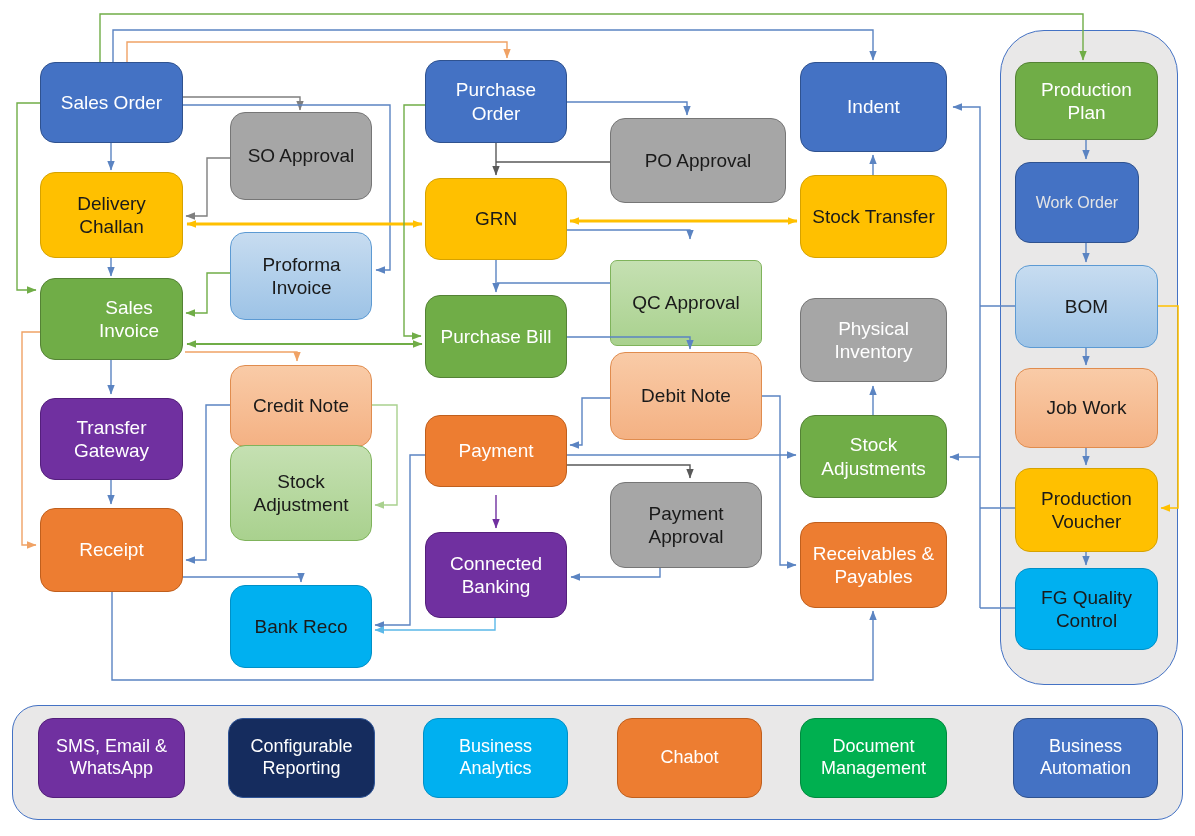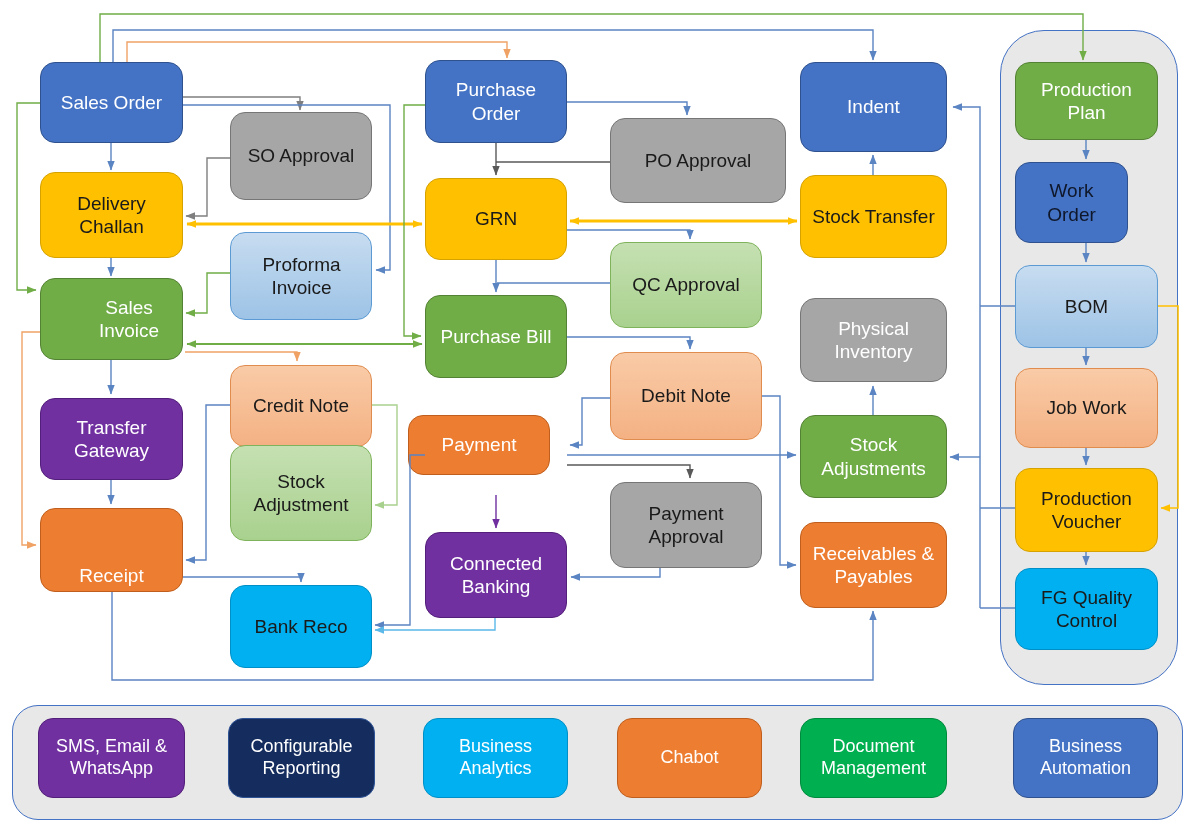--- a/index.html
+++ b/index.html
@@ -30,21 +30,21 @@
       </div>
       <div class="node" style="left: 40px; top: 172px; width: 143px; height: 86px; background: rgb(255, 192, 0); border-color: rgb(214, 162, 0); color: rgb(26, 26, 26); font-size: 19px;">
         <span>Delivery Challan</span>
       </div>
       <div class="node" style="left: 40px; top: 278px; width: 143px; height: 82px; background: rgb(112, 173, 71); border-color: rgb(84, 130, 53); color: rgb(255, 255, 255); font-size: 19px; padding-left: 44px;">
         <span>Sales Invoice</span>
       </div>
       <div class="node" style="left: 40px; top: 398px; width: 143px; height: 82px; background: rgb(112, 48, 160); border-color: rgb(84, 31, 123); color: rgb(255, 255, 255); font-size: 19px;">
         <span>Transfer Gateway</span>
       </div>
-      <div class="node" style="left: 40px; top: 508px; width: 143px; height: 84px; background: rgb(237, 125, 49); border-color: rgb(192, 95, 29); color: rgb(255, 255, 255); font-size: 19px; align-items: flex-end;">
+      <div class="node" style="left: 40px; top: 508px; width: 143px; height: 84px; background: rgb(237, 125, 49); border-color: rgb(192, 95, 29); color: rgb(255, 255, 255); font-size: 19px;">
         <span>Receipt</span>
       </div>
       <div class="node" style="left: 230px; top: 112px; width: 142px; height: 88px; background: rgb(166, 166, 166); border-color: rgb(118, 118, 118); color: rgb(26, 26, 26); font-size: 19px;">
         <span>SO Approval</span>
       </div>
       <div class="node" style="left: 230px; top: 232px; width: 142px; height: 88px; background: linear-gradient(rgb(199, 220, 240) 0%, rgb(157, 195, 230) 100%); border-color: rgb(92, 154, 211); color: rgb(26, 26, 26); font-size: 19px; padding-left: 10px;">
         <span>Proforma Invoice</span>
       </div>
       <div class="node" style="left: 230px; top: 365px; width: 142px; height: 82px; background: linear-gradient(rgb(249, 203, 167) 0%, rgb(244, 177, 131) 100%); border-color: rgb(224, 140, 78); color: rgb(26, 26, 26); font-size: 19px;">
         <span>Credit Note</span>
@@ -57,30 +57,30 @@
       </div>
       <div class="node" style="left: 425px; top: 60px; width: 142px; height: 83px; background: rgb(68, 114, 196); border-color: rgb(47, 82, 143); color: rgb(255, 255, 255); font-size: 19px;">
         <span>Purchase Order</span>
       </div>
       <div class="node" style="left: 425px; top: 178px; width: 142px; height: 82px; background: rgb(255, 192, 0); border-color: rgb(214, 162, 0); color: rgb(26, 26, 26); font-size: 19px;">
         <span>GRN</span>
       </div>
       <div class="node" style="left: 425px; top: 295px; width: 142px; height: 83px; background: rgb(112, 173, 71); border-color: rgb(84, 130, 53); color: rgb(255, 255, 255); font-size: 19px; text-align: right;">
         <span>Purchase Bill</span>
       </div>
-      <div class="node" style="left: 408px; top: 415px; width: 142px; height: 60px; background: rgb(237, 125, 49); border-color: rgb(192, 95, 29); color: rgb(255, 255, 255); font-size: 19px;">
+      <div class="node" style="left: 425px; top: 415px; width: 142px; height: 72px; background: rgb(237, 125, 49); border-color: rgb(192, 95, 29); color: rgb(255, 255, 255); font-size: 19px;">
         <span>Payment</span>
       </div>
       <div class="node" style="left: 425px; top: 532px; width: 142px; height: 86px; background: rgb(112, 48, 160); border-color: rgb(84, 31, 123); color: rgb(255, 255, 255); font-size: 19px;">
         <span>Connected Banking</span>
       </div>
       <div class="node" style="left: 610px; top: 118px; width: 176px; height: 85px; background: rgb(166, 166, 166); border-color: rgb(118, 118, 118); color: rgb(26, 26, 26); font-size: 19px;">
         <span>PO Approval</span>
       </div>
-      <div class="node" style="left: 610px; top: 242px; width: 152px; height: 86px; background: linear-gradient(rgb(197, 224, 178) 0%, rgb(169, 209, 142) 100%); border-color: rgb(127, 179, 91); color: rgb(26, 26, 26); font-size: 19px;">
+      <div class="node" style="left: 610px; top: 260px; width: 152px; height: 86px; background: linear-gradient(rgb(197, 224, 178) 0%, rgb(169, 209, 142) 100%); border-color: rgb(127, 179, 91); color: rgb(26, 26, 26); font-size: 19px; border-radius: 7px;">
         <span>QC Approval</span>
       </div>
       <div class="node" style="left: 610px; top: 352px; width: 152px; height: 88px; background: linear-gradient(rgb(249, 203, 167) 0%, rgb(244, 177, 131) 100%); border-color: rgb(224, 140, 78); color: rgb(26, 26, 26); font-size: 19px;">
         <span>Debit Note</span>
       </div>
       <div class="node" style="left: 610px; top: 482px; width: 152px; height: 86px; background: rgb(166, 166, 166); border-color: rgb(118, 118, 118); color: rgb(26, 26, 26); font-size: 19px;">
         <span>Payment Approval</span>
       </div>
       <div class="node" style="left: 800px; top: 62px; width: 147px; height: 90px; background: rgb(68, 114, 196); border-color: rgb(47, 82, 143); color: rgb(255, 255, 255); font-size: 19px;">
         <span>Indent</span>
@@ -93,21 +93,21 @@
       </div>
       <div class="node" style="left: 800px; top: 415px; width: 147px; height: 83px; background: rgb(112, 173, 71); border-color: rgb(84, 130, 53); color: rgb(255, 255, 255); font-size: 19px;">
         <span>Stock Adjustments</span>
       </div>
       <div class="node" style="left: 800px; top: 522px; width: 147px; height: 86px; background: rgb(237, 125, 49); border-color: rgb(192, 95, 29); color: rgb(255, 255, 255); font-size: 19px;">
         <span>Receivables &amp; Payables</span>
       </div>
       <div class="node" style="left: 1015px; top: 62px; width: 143px; height: 78px; background: rgb(112, 173, 71); border-color: rgb(84, 130, 53); color: rgb(255, 255, 255); font-size: 19px;">
         <span>Production Plan</span>
       </div>
-      <div class="node" style="left: 1015px; top: 162px; width: 113px; height: 81px; background: rgb(68, 114, 196); border-color: rgb(47, 82, 143); color: #0f172a; font-size: 19px;">
+      <div class="node" style="left: 1015px; top: 162px; width: 124px; height: 81px; background: rgb(68, 114, 196); border-color: rgb(47, 82, 143); color: #e5e5e5; font-size: 16px;">
         <span>Work Order</span>
       </div>
       <div class="node" style="left: 1015px; top: 265px; width: 143px; height: 83px; background: linear-gradient(rgb(199, 220, 240) 0%, rgb(157, 195, 230) 100%); border-color: rgb(92, 154, 211); color: rgb(26, 26, 26); font-size: 19px;">
         <span>BOM</span>
       </div>
       <div class="node" style="left: 1015px; top: 368px; width: 143px; height: 80px; background: linear-gradient(rgb(249, 203, 167) 0%, rgb(244, 177, 131) 100%); border-color: rgb(224, 140, 78); color: rgb(26, 26, 26); font-size: 19px;">
         <span>Job Work</span>
       </div>
       <div class="node" style="left: 1015px; top: 468px; width: 143px; height: 84px; background: rgb(255, 192, 0); border-color: rgb(214, 162, 0); color: rgb(26, 26, 26); font-size: 19px;">
         <span>Production Voucher</span>

